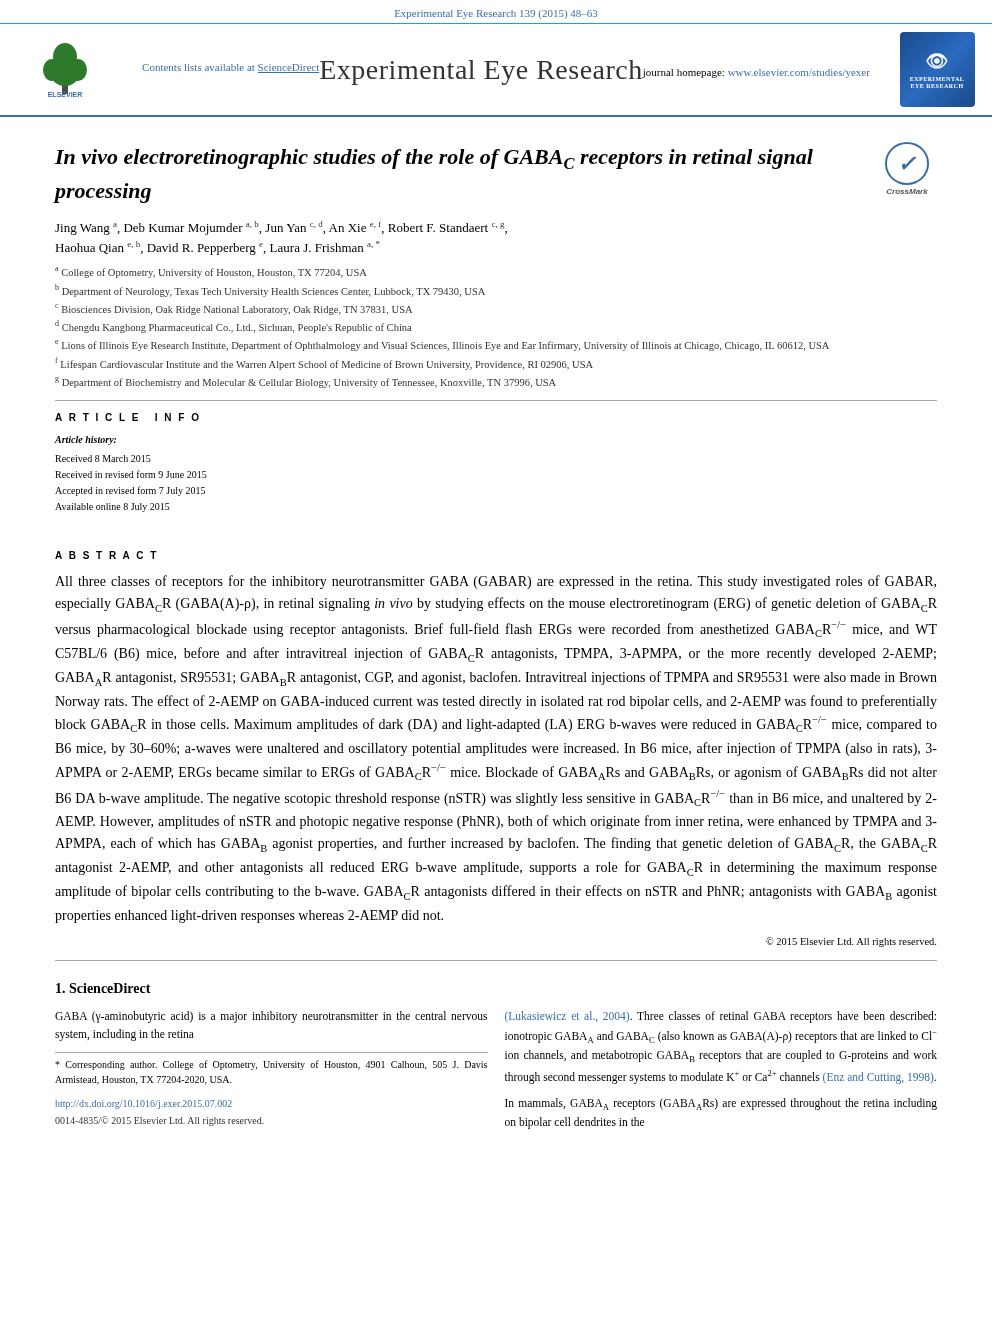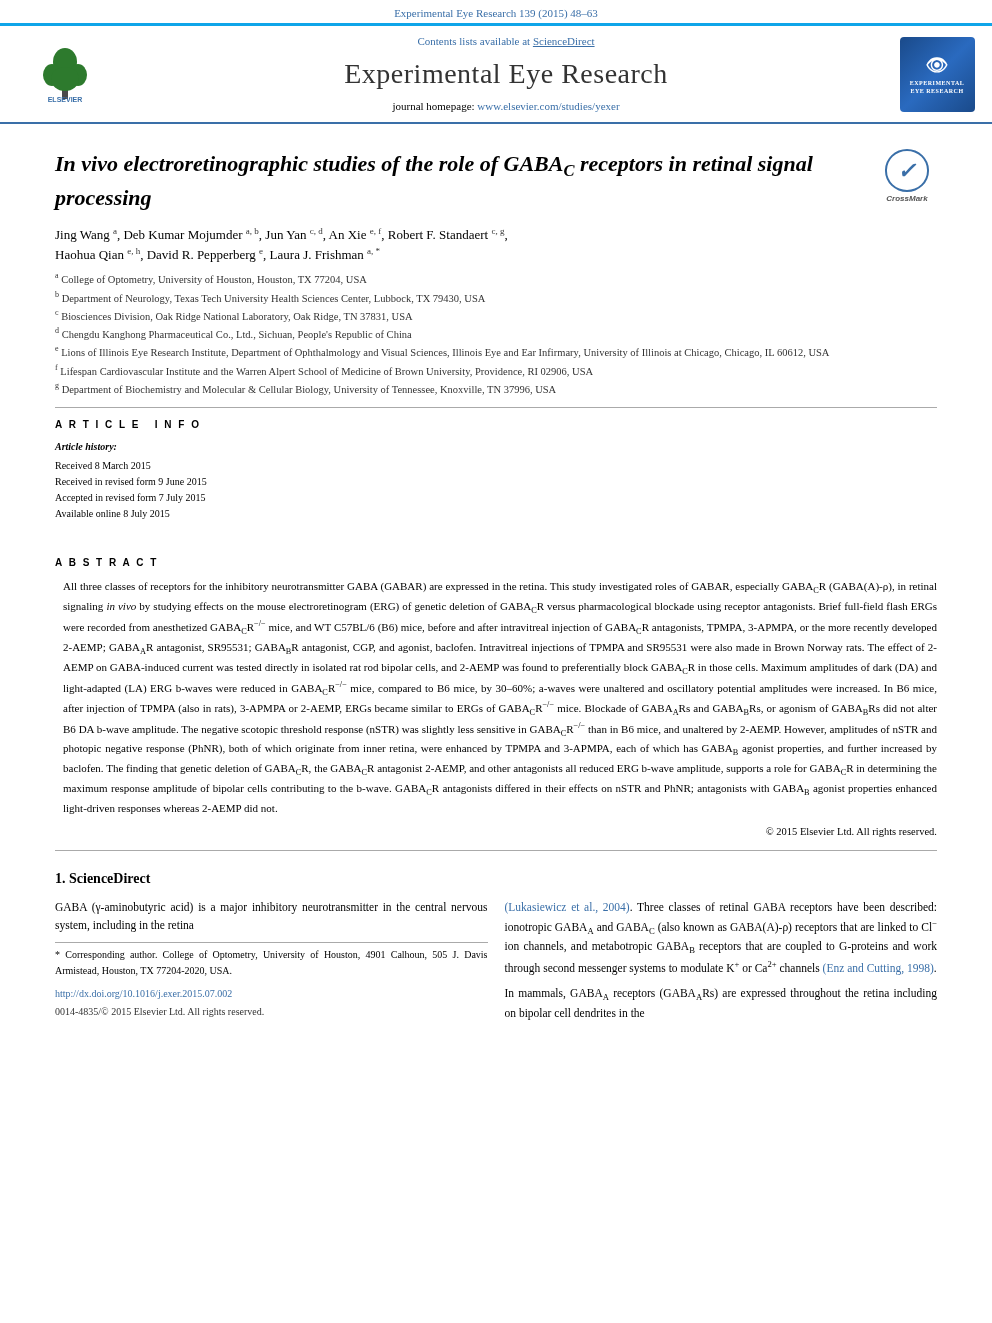--- a/index.html
+++ b/index.html
@@ -12,21 +12,21 @@
       font-size: 13px;
       line-height: 1.4;
     }
 
     
     .journal-top-bar {
       text-align: center;
       padding: 6px 0 2px;
       font-size: 11px;
       color: #3a6fa8;
-      border-bottom: 3px solid #0ea5e9;
+      border-bottom: 1px solid #0ea5e9;
     }
 
     .journal-header {
       display: flex;
       align-items: stretch;
       border-bottom: 2px solid #3a6fa8;
       padding: 8px 10px;
     }
     .journal-header-left {
       width: 110px;
@@ -40,21 +40,21 @@
       flex-direction: column;
       align-items: center;
     }
     .elsevier-tree {
       width: 70px;
       height: 55px;
     }
     .journal-header-center {
       flex: 1;
       display: flex;
-      flex-direction: column;
+      flex-direction: row;
       align-items: center;
       justify-content: center;
     }
     .science-direct-link {
       font-size: 11px;
       color: #3a6fa8;
       margin-bottom: 4px;
     }
     .journal-title-main {
       font-size: 28px;
@@ -221,25 +221,24 @@
       margin-bottom: 4px;
     }
     .keywords-content {
       font-size: 10px;
       color: #000;
       line-height: 1.6;
     }
 
     
     .abstract-text {
-      font-size: 11px;
+      font-size: 14px;
       line-height: 1.55;
       text-align: justify;
       color: #000;
-      margin-left: 8px;
     }
     .abstract-text p {
       margin-bottom: 6px;
     }
 
     .copyright-line {
       font-size: 10.5px;
       text-align: right;
       margin-top: 8px;
       color: #000;

